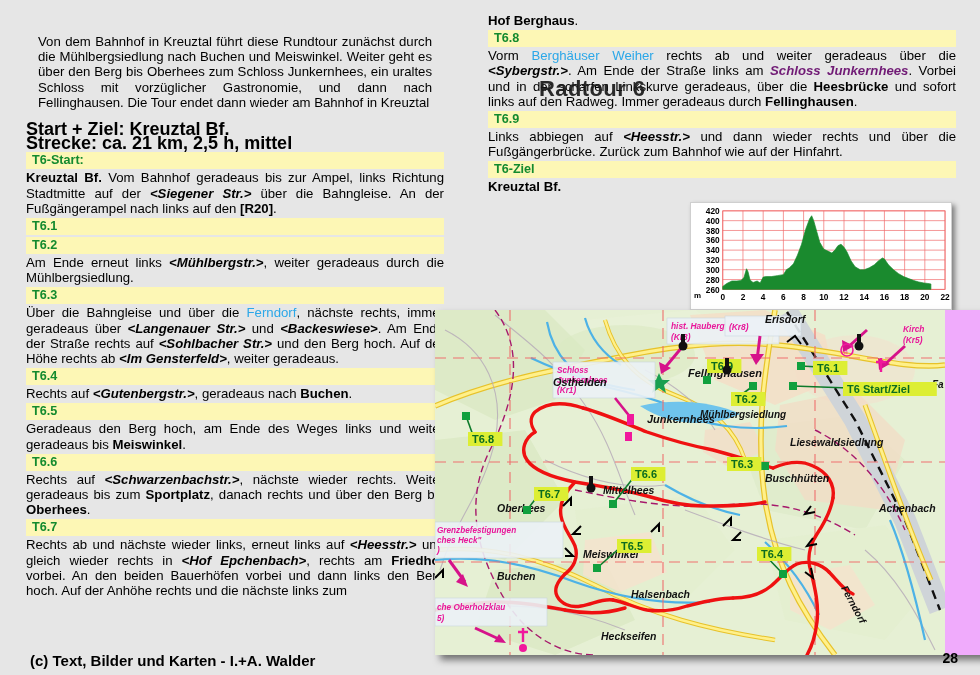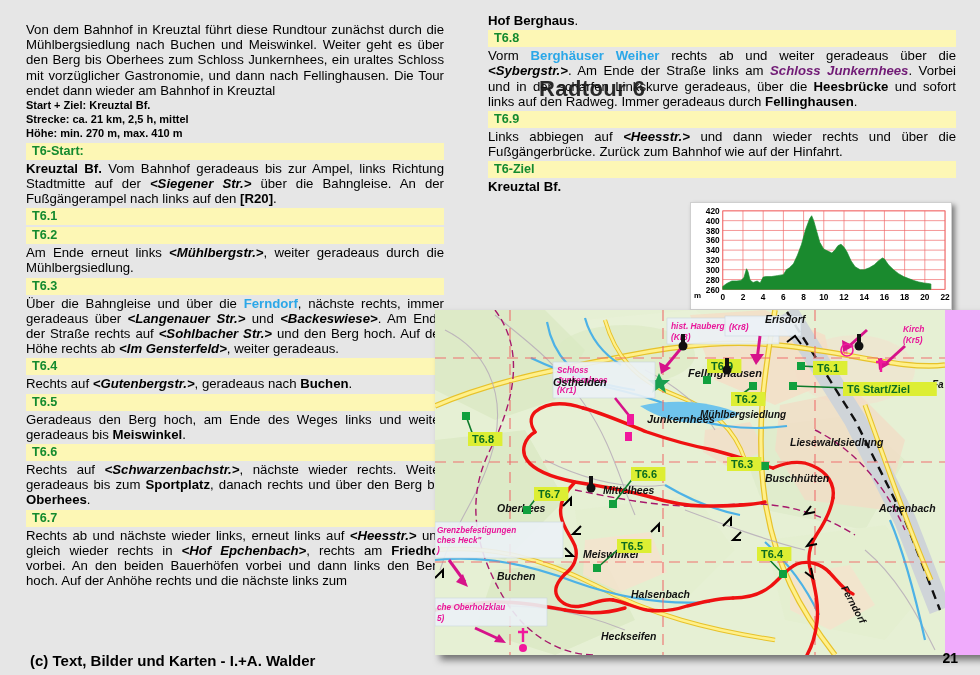--- a/index.html
+++ b/index.html
@@ -14,36 +14,36 @@
 
   
   .col-left{position:absolute;left:26px;top:22px;width:418px;}
   .col-right{position:absolute;left:488px;top:12px;width:468px;}
 
   h1.title{
     font-size:19.5px;font-weight:bold;color:#000;
     margin:0 0 3px 0;letter-spacing:.1px;line-height:1.15;
   }
   p.intro{
-    font-size:13.2px;line-height:15.2px;margin:0;
+    font-size:13.2px;line-height:15.2px;margin:12px;
     text-align:justify;text-justify:inter-word;color:#000;
   }
-  .meta{font-size:11px;font-weight:bold;line-height:14.2px;color:#000;margin-top:0;}
+  .meta{font-size:18px;font-weight:bold;line-height:14.2px;color:#000;margin-top:0;}
 
   .hl{
     background:#fdf7b5;color:#138a2e;font-weight:bold;font-size:12.6px;
     line-height:15px;padding:1px 0 1px 6px;margin-top:2px;
   }
   .body-txt{
     font-size:13.2px;line-height:15.2px;color:#000;
     text-align:justify;text-justify:inter-word;margin:1px 0 0 0;
   }
   .b{font-weight:bold;}
   .bi{font-weight:bold;font-style:italic;}
-  .blue{color:#2ba7e8;font-weight:bold;margin-top:14px;}
+  .blue{color:#2ba7e8;font-weight:normal;margin-top:14px;}
   .pink{color:#701a75;font-weight:bold;font-style:italic;}
 
   
   .watermark{
     position:absolute;left:539px;top:76px;
     font-size:22px;font-weight:bold;color:#1a1a1a;
     opacity:.92;letter-spacing:.4px;pointer-events:none;
     font-family:"Liberation Sans",sans-serif;
   }
 
@@ -77,21 +77,20 @@
 </head>
 <body>
 
 <div class="page">
 
   <div class="col-left">
     <p class="intro">Von dem Bahnhof in Kreuztal führt diese Rundtour zunächst durch die Mühlbergsiedlung nach Buchen und Meiswinkel. Weiter geht es über den Berg bis Oberhees zum Schloss Junkernhees, ein uraltes Schloss mit vorzüglicher Gastronomie, und dann nach Fellinghausen. Die Tour endet dann wieder am Bahnhof in Kreuztal</p>
     <div class="meta">
       <div>Start + Ziel: Kreuztal Bf.</div>
       <div>Strecke: ca. 21 km, 2,5 h, mittel</div>
-      <div>Höhe: min. 270 m, max. 410 m</div>
     </div>
     <div id="left-steps">
         <div class="hl">T6-Start:</div>
         <div class="body-txt"><span class="b">Kreuztal Bf.</span> Vom Bahnhof geradeaus bis zur Ampel, links Richtung Stadtmitte auf der <span class="bi">&lt;Siegener Str.&gt;</span> über die Bahngleise. An der Fußgängerampel nach links auf den <span class="b">[R20]</span>.</div>
         <div class="hl">T6.1</div>
         <div class="hl">T6.2</div>
         <div class="body-txt">Am Ende erneut links <span class="bi">&lt;Mühlbergstr.&gt;</span>, weiter geradeaus durch die Mühlbergsiedlung.</div>
         <div class="hl">T6.3</div>
         <div class="body-txt">Über die Bahngleise und über die <span class="blue">Ferndorf</span>, nächste rechts, immer geradeaus über <span class="bi">&lt;Langenauer Str.&gt;</span> und <span class="bi">&lt;Backeswiese&gt;</span>. Am Ende der Straße rechts auf <span class="bi">&lt;Sohlbacher Str.&gt;</span> und den Berg hoch. Auf der Höhe rechts ab <span class="bi">&lt;Im Gensterfeld&gt;</span>, weiter geradeaus.</div>
         <div class="hl">T6.4</div>
@@ -440,14 +439,14 @@
           <rect x="290" y="48" width="4" height="12"></rect>
         <circle cx="424" cy="36" r="4.5"></circle>
           <rect x="422" y="24" width="4" height="12"></rect>
         <circle cx="156" cy="178" r="4.5"></circle>
           <rect x="154" y="166" width="4" height="12"></rect>
       </g>
     </svg>
   </div>
 
   <div class="footer">(c) Text, Bilder und Karten - I.+A. Walder</div>
-  <div class="pagenum">21</div>
+  <div class="pagenum">28</div>
 </div>
 
 </body></html>

